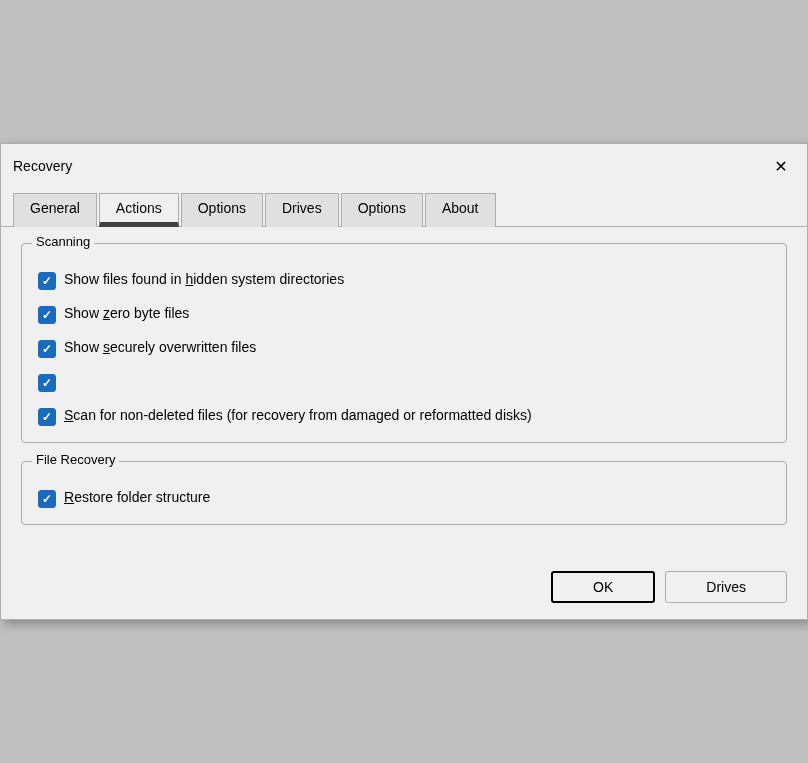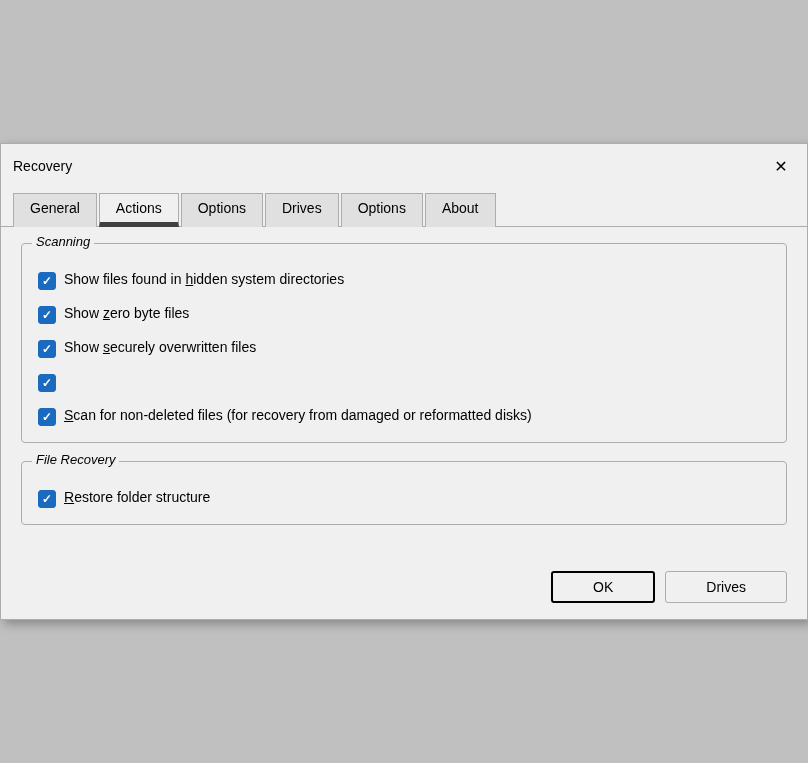--- a/index.html
+++ b/index.html
@@ -98,21 +98,20 @@
     }
 
     .group-label {
       position: absolute;
       top: -10px;
       left: 10px;
       background: #f0f0f0;
       padding: 0 4px;
       font-size: 13px;
       color: #000;
-      font-style: italic;
     }
 
     .checkbox-row {
       display: flex;
       align-items: flex-start;
       margin-top: 14px;
     }
 
     .checkbox-wrap {
       display: flex;

